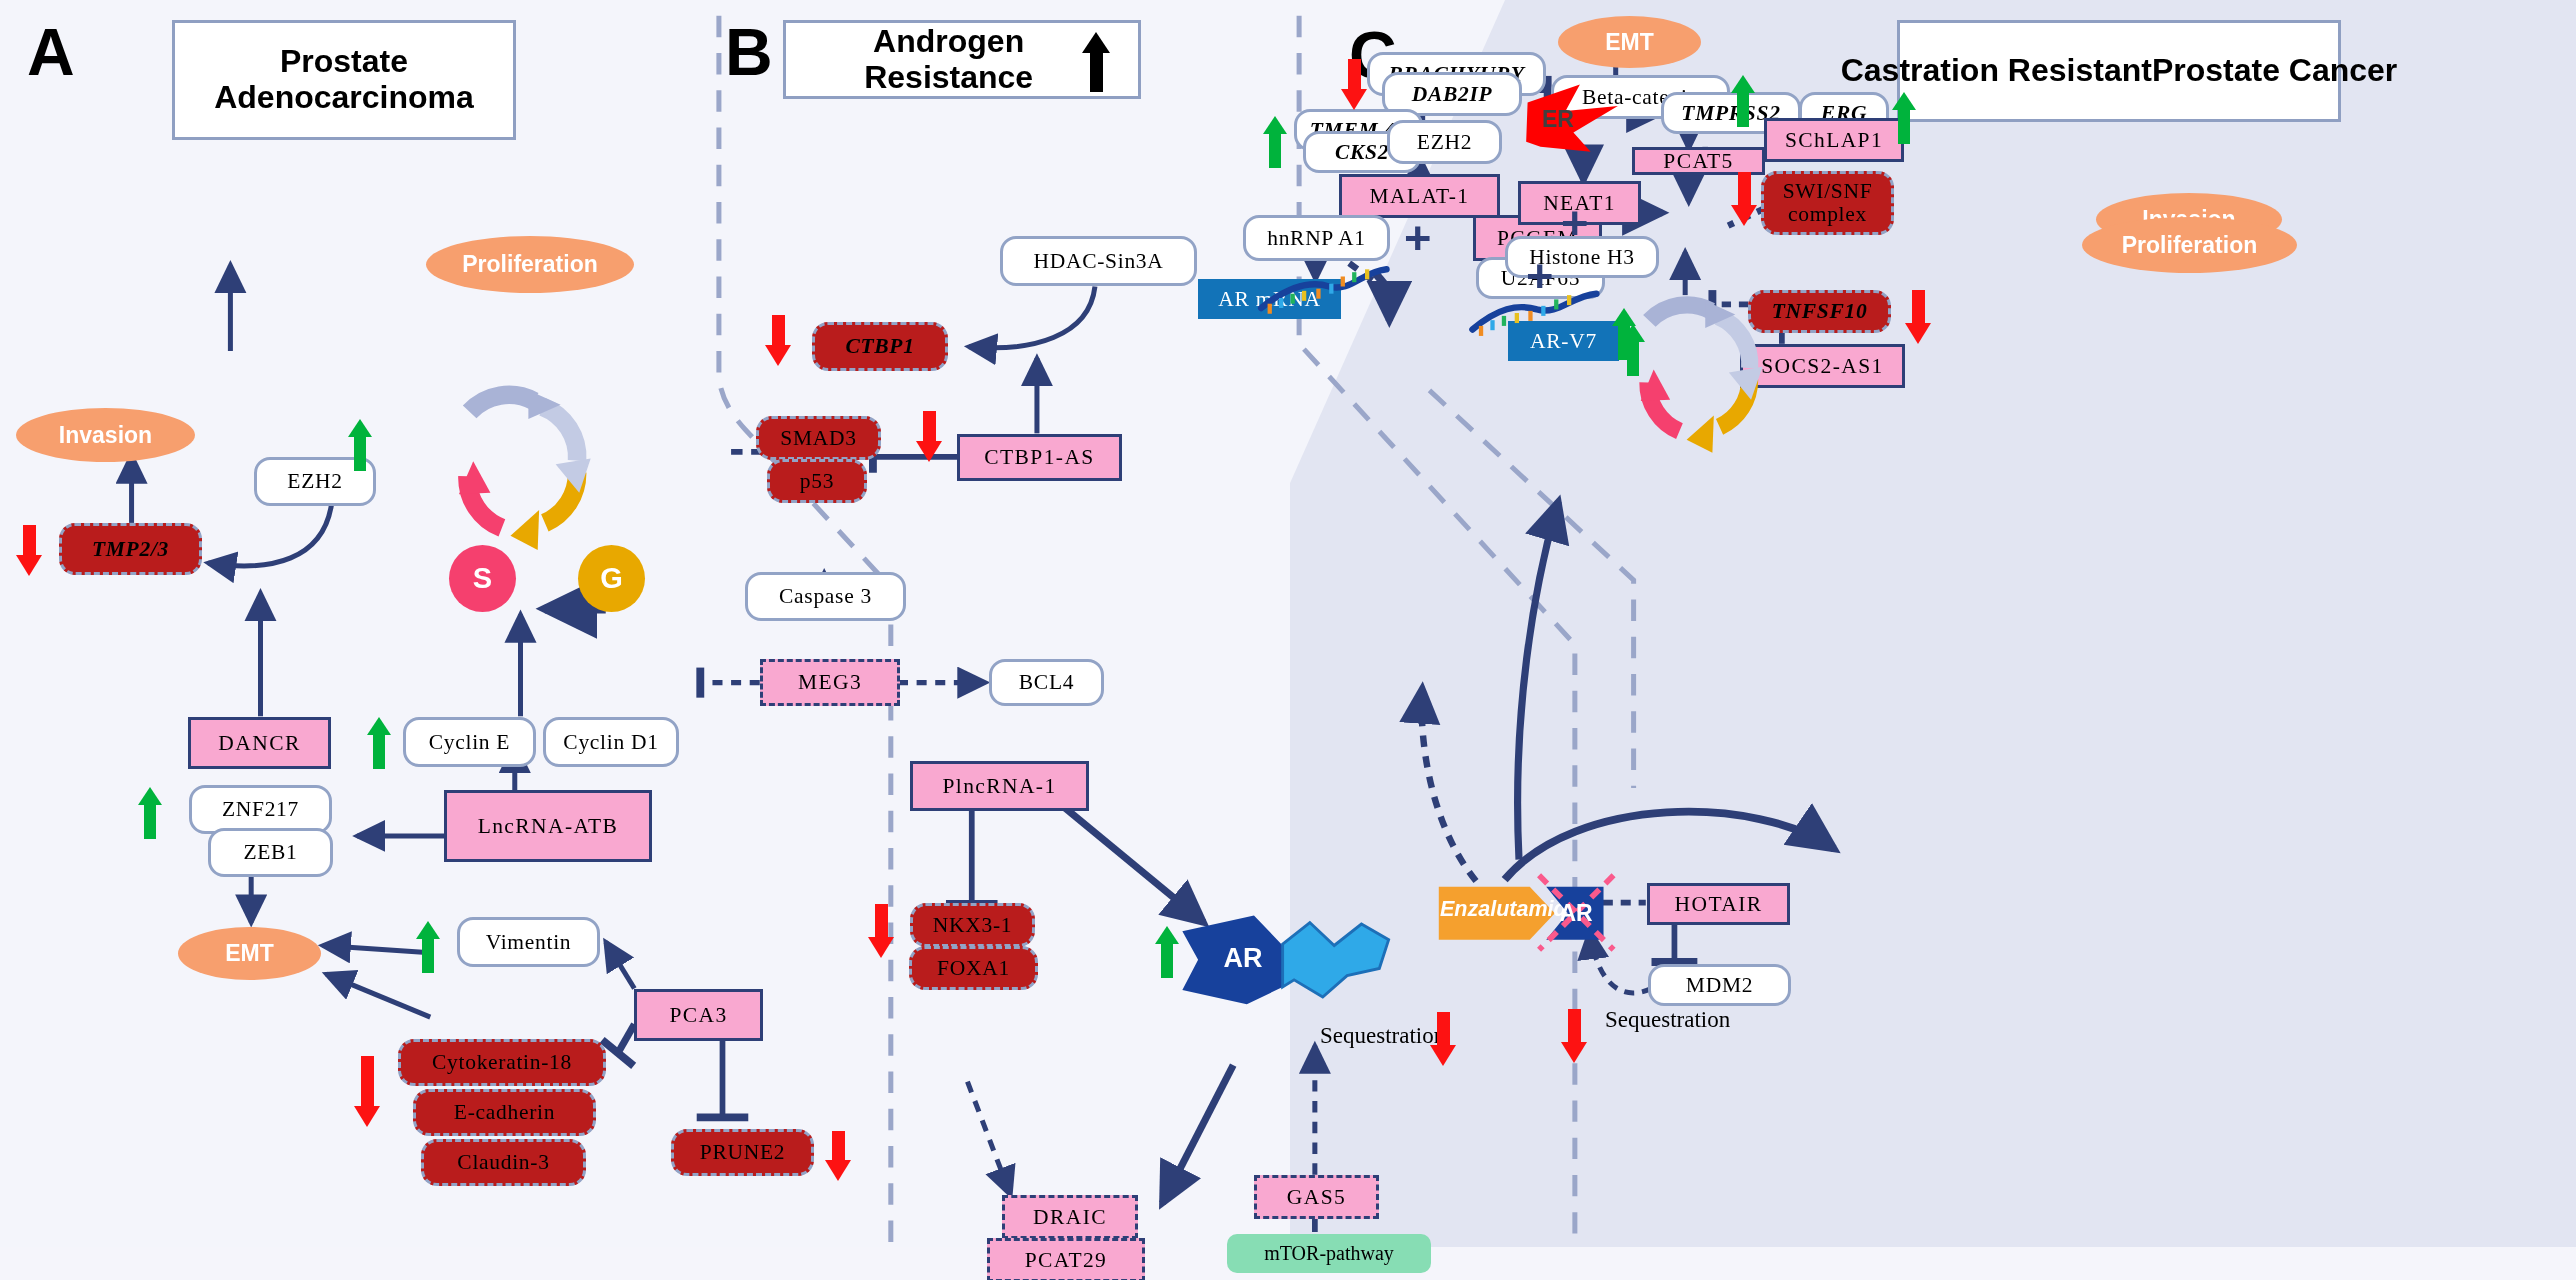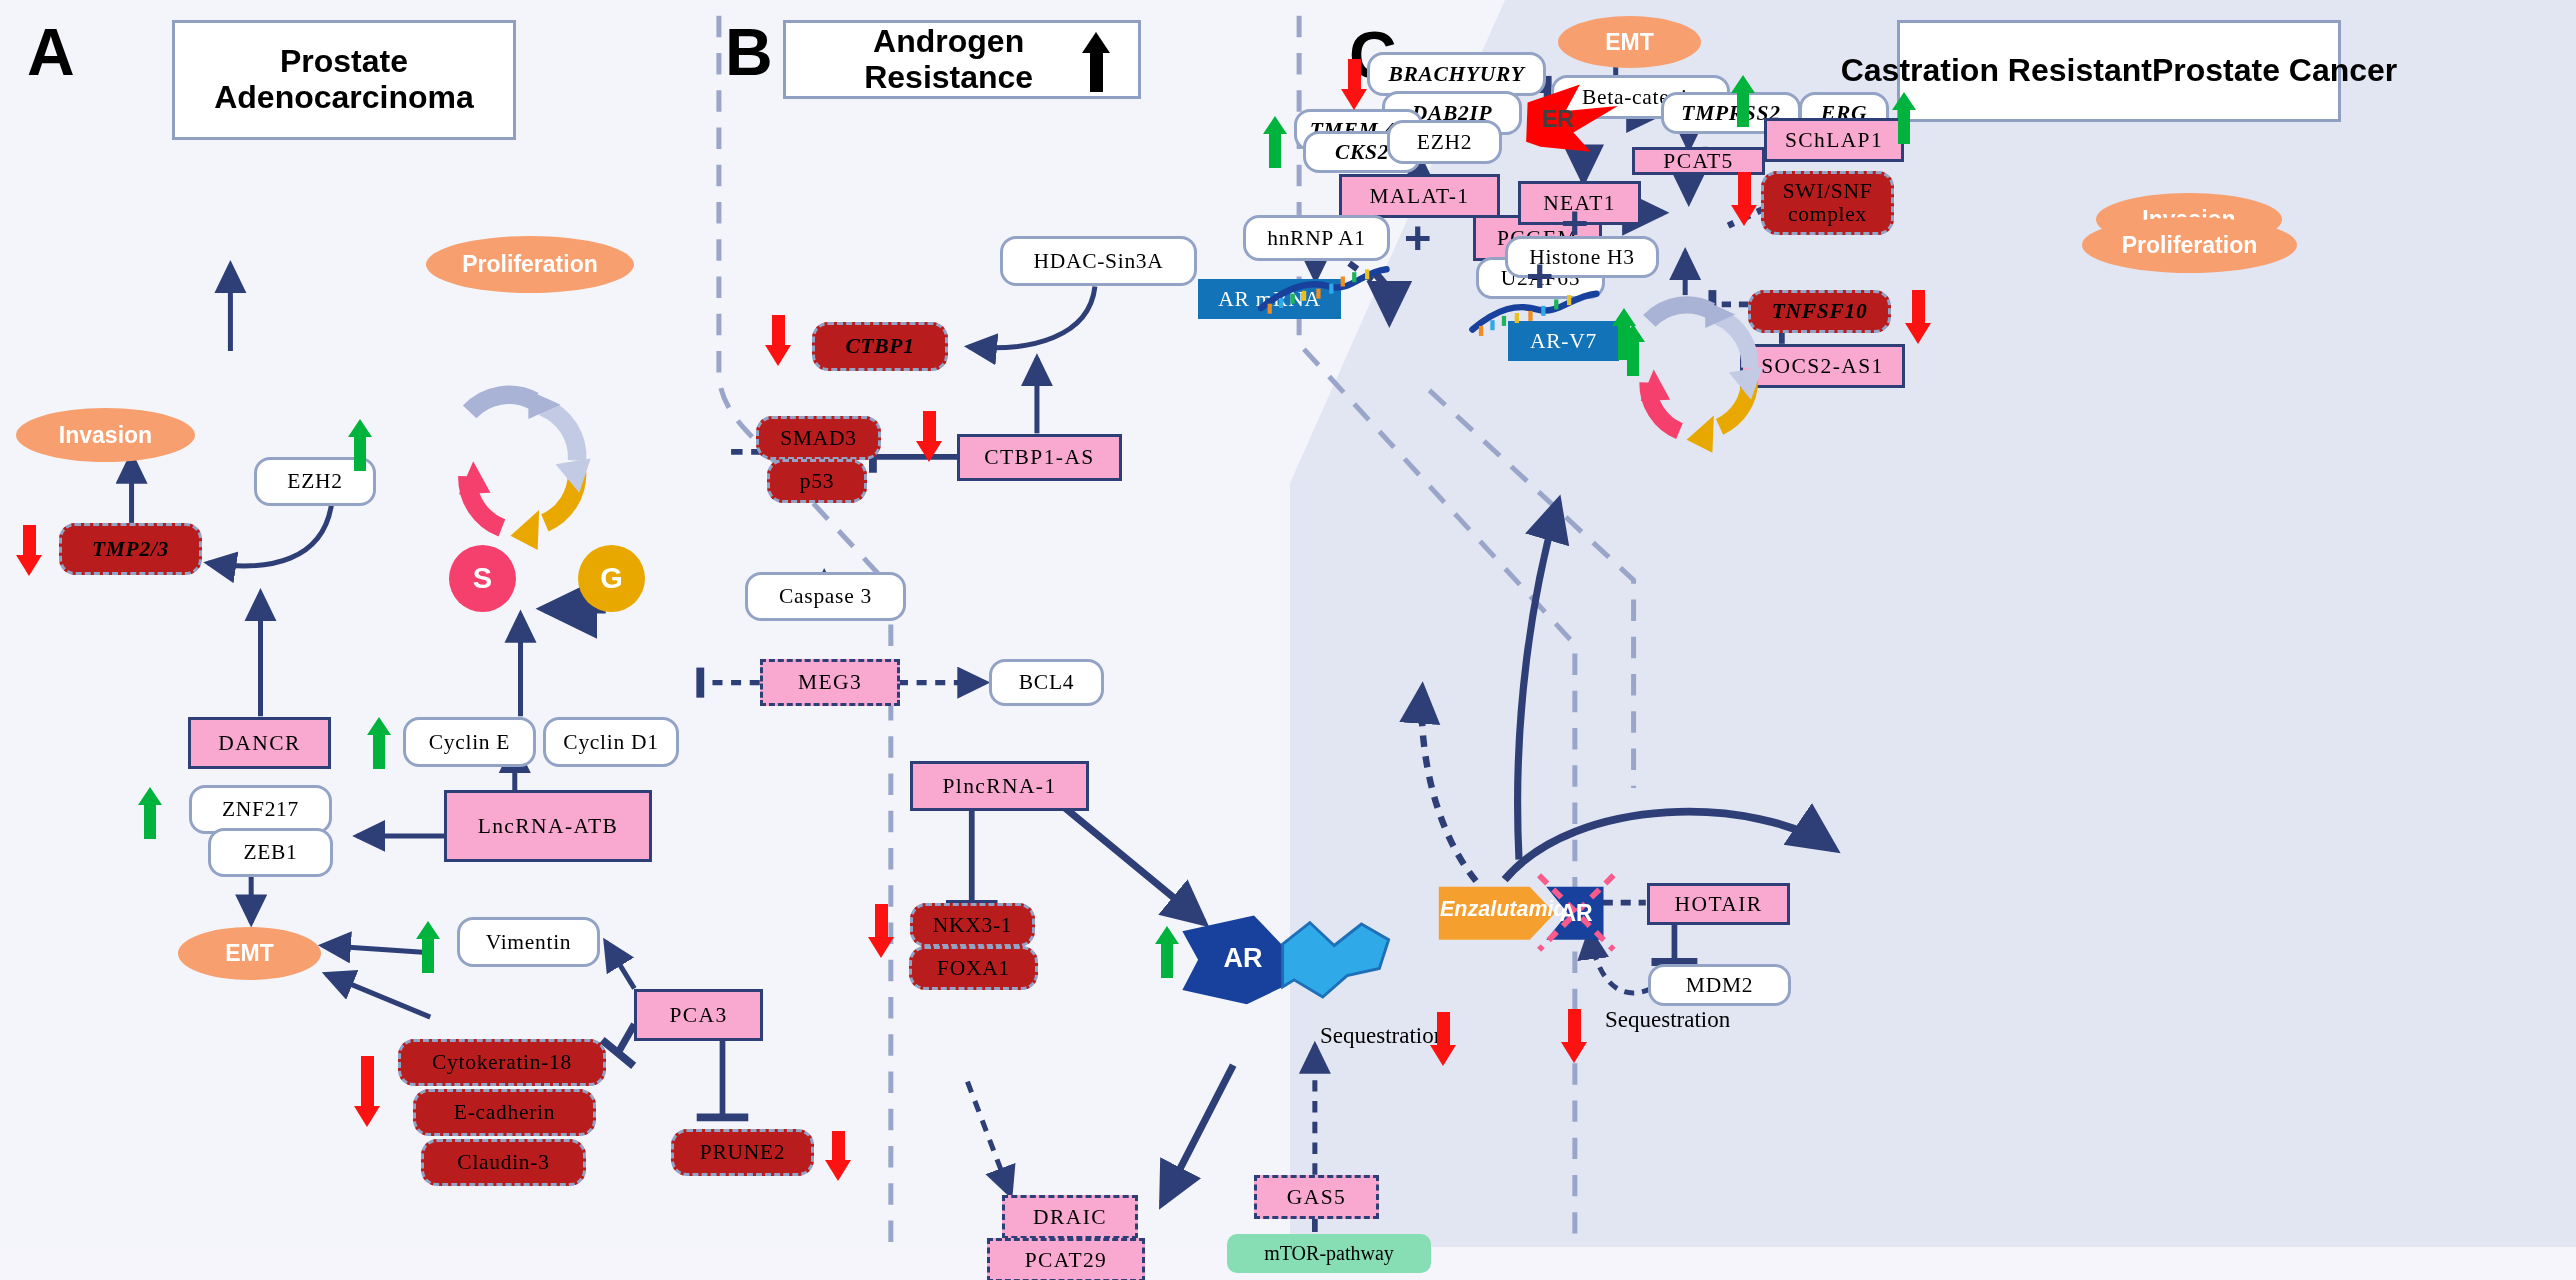--- a/index.html
+++ b/index.html
@@ -333,21 +333,21 @@
   <div class="node title" style="left:1897px;top:20px;width:444px;height:102px;flex-direction:row;">
     <span>Castration Resistant</span>
     <span>Prostate Cancer</span>
   </div>
 
   <div class="node pheno" style="left:1558px;top:16px;width:143px;height:52px;">EMT</div>
   <div class="node pheno" style="left:2096px;top:193px;width:186px;height:53px;">Invasion</div>
   <div class="node pheno" style="left:2082px;top:217px;width:215px;height:56px;">Proliferation</div>
 
   <div class="node prot ital" style="left:1367px;top:52px;width:179px;height:44px;">BRACHYURY</div>
-  <div class="node prot ital" style="left:1382px;top:91px;width:140px;height:44px;">DAB2IP</div>
+  <div class="node prot ital" style="left:1382px;top:72px;width:140px;height:44px;">DAB2IP</div>
   <div class="node prot" style="left:1551px;top:75px;width:179px;height:44px;">Beta-catenin</div>
 
   <div class="node prot ital" style="left:1294px;top:109px;width:129px;height:42px;">TMEM 48</div>
   <div class="node prot ital" style="left:1303px;top:131px;width:118px;height:42px;">CKS2</div>
   <div class="node prot" style="left:1387px;top:120px;width:115px;height:44px;">EZH2</div>
   <div class="node lnc" style="left:1339px;top:174px;width:161px;height:44px;">MALAT-1</div>
 
   <div class="node prot" style="left:1243px;top:215px;width:147px;height:46px;">hnRNP A1</div>
   <div class="node lnc" style="left:1473px;top:215px;width:129px;height:46px;">PCGEM</div>
   <div class="node prot" style="left:1476px;top:257px;width:129px;height:42px;">U2AF65</div>

